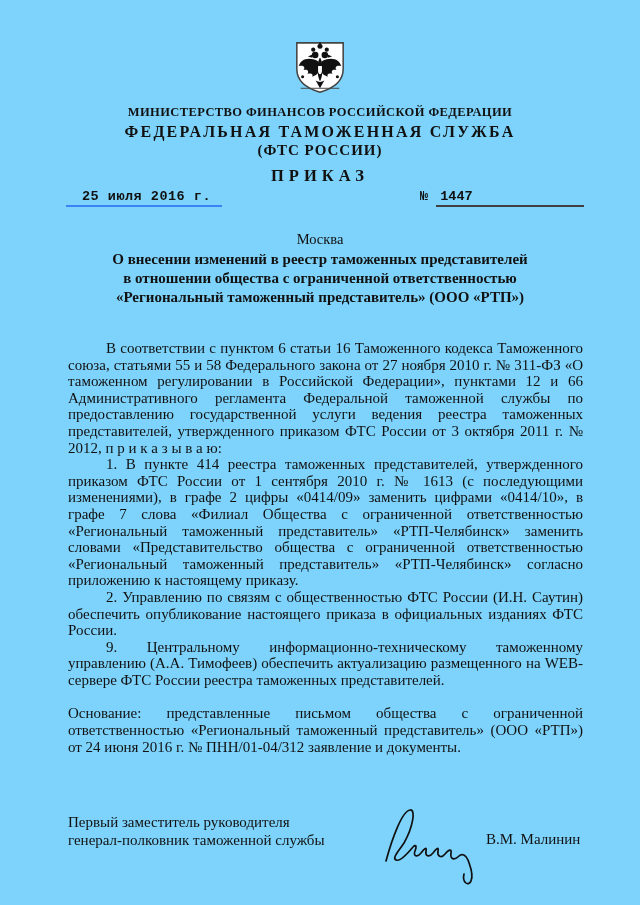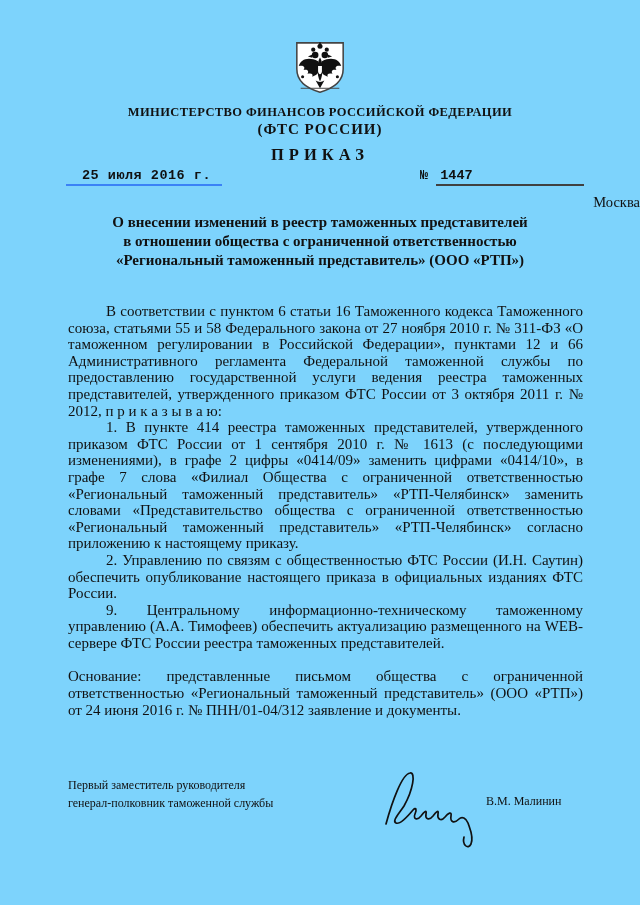--- a/index.html
+++ b/index.html
@@ -67,23 +67,23 @@
   .number-label { display: inline-block; }
   .number-value {
     display: inline-block;
     width: 148px;
     border-bottom: 2px solid #404040;
     padding-left: 4px;
     padding-bottom: 1px;
     box-sizing: border-box;
   }
   .city {
-    text-align: right;
+    text-align: center;
     font-size: 14.5px;
-    margin-top: 0;
+    margin-top: 16px;
   }
   .title {
     text-align: center;
     font-size: 15px;
     font-weight: 700;
     line-height: 19px;
     margin-top: 2px;
     white-space: pre-line;
   }
   .body-text {
@@ -92,21 +92,21 @@
     line-height: 16.6px;
     text-align: justify;
   }
   .body-text p { margin: 0; }
   .body-text p.indent { text-indent: 38px; }
   .body-text p.spaced-before { margin-top: 17px; }
   .sig-row {
     position: relative;
     margin: 50px 57px 0 68px;
     height: 95px;
-    font-size: 12px;
+    font-size: 15px;
   }
   .sig-position {
     position: absolute;
     left: 0;
     top: 8px;
     line-height: 18px;
     white-space: pre-line;
   }
   .sig-autograph {
     position: absolute;
@@ -150,20 +150,21 @@
 
         <path d="M28,27 H32 V32 C32,34 31,35 30,35.5 C29,35 28,34 28,32 Z" fill="#fff"></path>
 
         <path d="M25.5,42 L30,50 L34.5,42 C31.5,44 28.5,44 25.5,42 Z" fill="#111"></path>
 
         <circle cx="12" cy="38" r="1.6" fill="#111"></circle>
         <circle cx="48" cy="38" r="1.6" fill="#111"></circle>
       </svg>
     </span>
     <div class="ministry">МИНИСТЕРСТВО ФИНАНСОВ РОССИЙСКОЙ ФЕДЕРАЦИИ</div>
+    <div class="agency">ФЕДЕРАЛЬНАЯ ТАМОЖЕННАЯ СЛУЖБА</div>
     <div class="agency-short">(ФТС РОССИИ)</div>
     <div class="doc-type">ПРИКАЗ</div>
   </div>
 
   <div class="date-row">
     <span class="date-field">25 июля 2016 г.</span>
     <span class="number-field"><span class="number-label">№</span>&nbsp;<span class="number-value">1447</span></span>
   </div>
 
   <div class="city">Москва</div>

